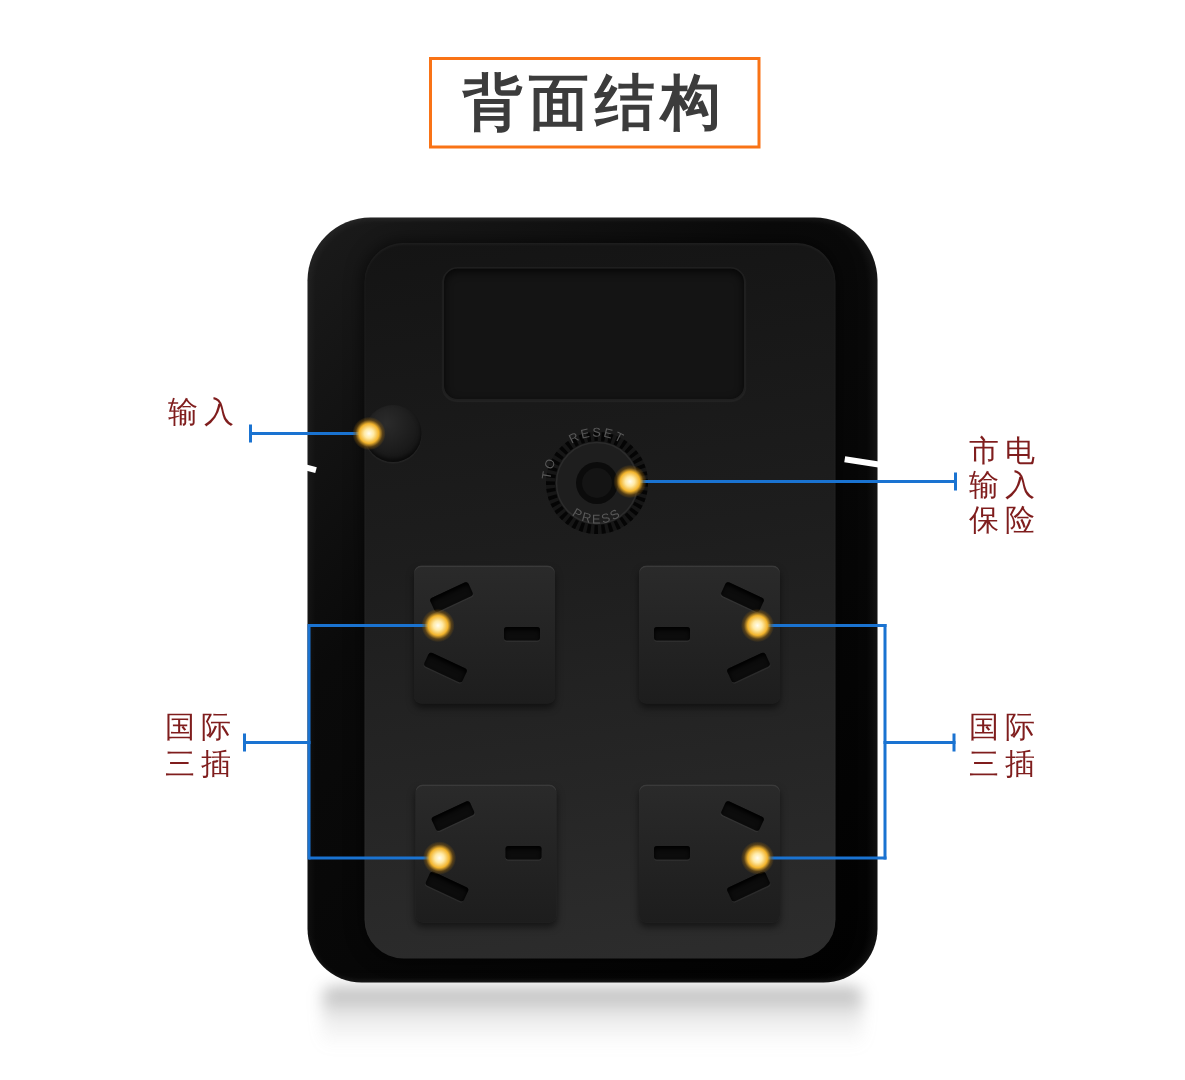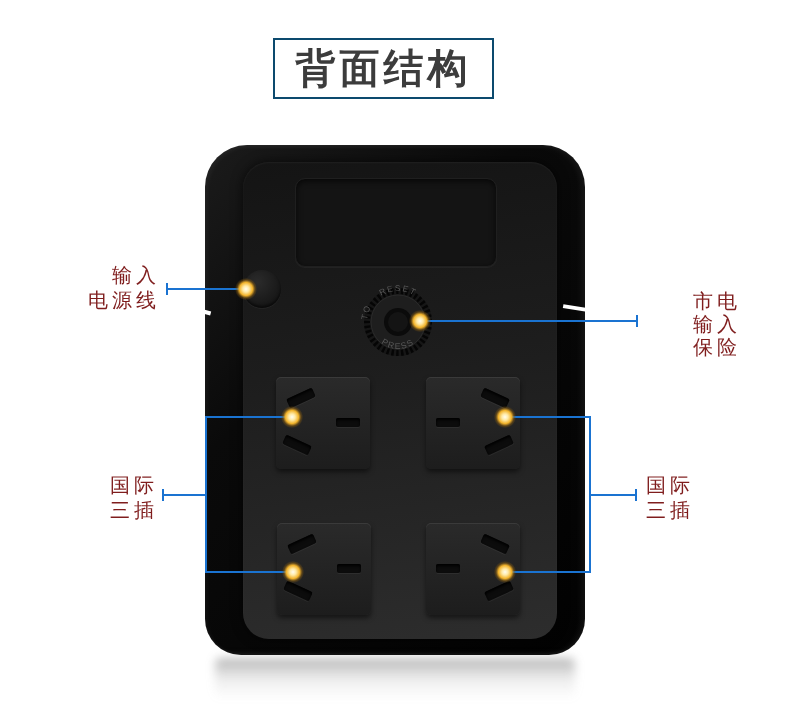--- a/index.html
+++ b/index.html
@@ -5,22 +5,22 @@
   html,body{margin:0;padding:0;}
   body{
     width:790px;height:720px;position:relative;overflow:hidden;
     background:#ffffff;
     font-family:"Liberation Sans","DejaVu Sans",sans-serif;
   }
   .abs{position:absolute;}
 
   
   .title-box{
-    left:273px;top:38px;width:221px;height:61px;
-    border:2px solid #0c4a6e;box-sizing:border-box;
+    left:286px;top:38px;width:221px;height:61px;
+    border:2px solid #f97316;box-sizing:border-box;
     display:flex;align-items:center;justify-content:center;
   }
   .title-box span{
     font-size:40px;font-weight:bold;color:#3c3c3c;letter-spacing:4px;
   }
 
   
   .device{
     left:205px;top:145px;width:380px;height:510px;
     background:linear-gradient(135deg,#1b1b1b 0%,#0a0a0a 35%,#020202 100%);
@@ -84,21 +84,21 @@
   
   .bl{position:absolute;background:#1a73d1;}
   .dot{
     position:absolute;width:22px;height:22px;border-radius:50%;
     background:radial-gradient(circle,#fffdf0 0%,#ffeaa6 20%,#f2b42d 42%,rgba(140,95,15,0.5) 58%,rgba(0,0,0,0) 72%);
   }
   .lbl{
     position:absolute;color:#7f1d1d;font-size:20px;line-height:25px;letter-spacing:4px;
   }
   .lbl-right{text-align:right;}
-  .lbl-fuse{line-height:23px;margin-left:47px;}
+  .lbl-fuse{line-height:23px;}
 </style>
 </head>
 <body>
 
 <div class="abs title-box">
   <span>背面结构</span>
 </div>
 
 <div class="abs device">
   <div class="panel">
@@ -168,21 +168,20 @@
 
 <div class="dot" style="left:235px;top:278px;"></div>
 <div class="dot" style="left:409px;top:310px;"></div>
 <div class="dot" style="left:281px;top:406px;"></div>
 <div class="dot" style="left:494px;top:406px;"></div>
 <div class="dot" style="left:282px;top:561px;"></div>
 <div class="dot" style="left:494px;top:561px;"></div>
 
 <div class="lbl lbl-right" style="left:60px;top:263px;width:100px;">
   <div>输入</div>
-  <div>电源线</div>
 </div>
 
 <div class="lbl lbl-fuse" style="left:646px;top:290px;width:70px;">
   <div>市电</div>
   <div>输入</div>
   <div>保险</div>
 </div>
 
 <div class="lbl lbl-right" style="left:58px;top:473px;width:100px;">
   <div>国际</div>

